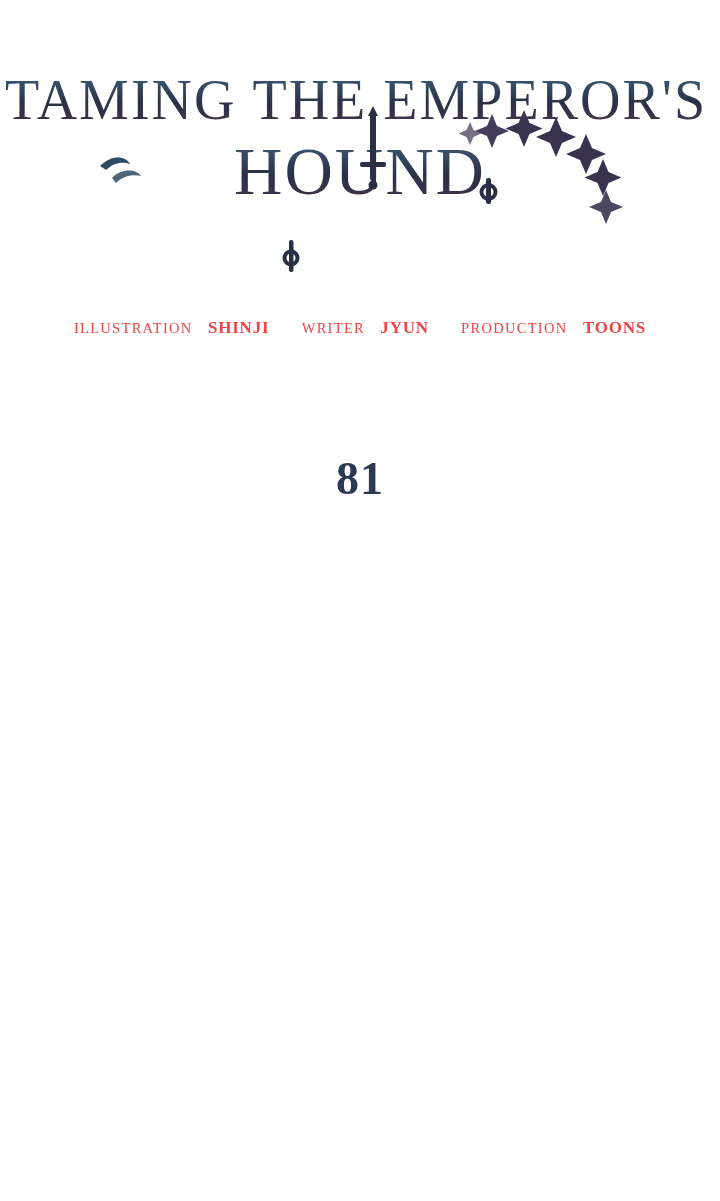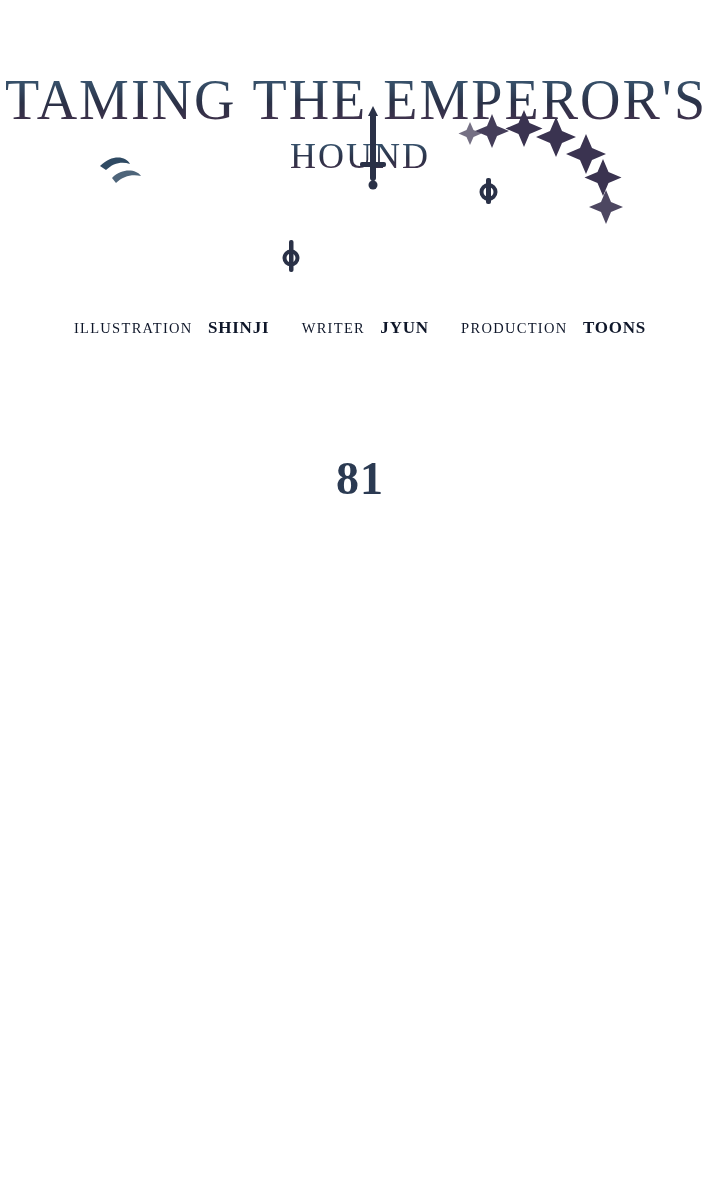--- a/index.html
+++ b/index.html
@@ -58,21 +58,21 @@
     margin-top: 10px;
     background: linear-gradient(180deg, #3d5f7a 0%, #2a3147 55%, #4a3350 100%);
     -webkit-background-clip: text;
     background-clip: text;
     color: transparent;
     display: inline-block;
     padding: 0 6px;
   }
 
   .title-line-3 {
-    font-size: 36px;
+    font-size: 67px;
     margin-top: 10px;
     background: linear-gradient(180deg, #3d5f7a 0%, #2a3147 55%, #47314c 100%);
     -webkit-background-clip: text;
     background-clip: text;
     color: transparent;
     display: inline-block;
     padding: 0 6px;
   }
 
   
@@ -88,21 +88,21 @@
   
   .credits {
     position: absolute;
     top: 318px;
     left: 0;
     width: 720px;
     text-align: center;
     font-family: "Liberation Serif", serif;
     font-size: 16px;
     letter-spacing: 1.1px;
-    color: #0f172a;
+    color: #ef4444;
     white-space: nowrap;
   }
   .credits .role {
     font-size: 14.5px;
     letter-spacing: 1.3px;
   }
   .credits .name {
     font-size: 17px;
     font-weight: 700;
     letter-spacing: 0.8px;

